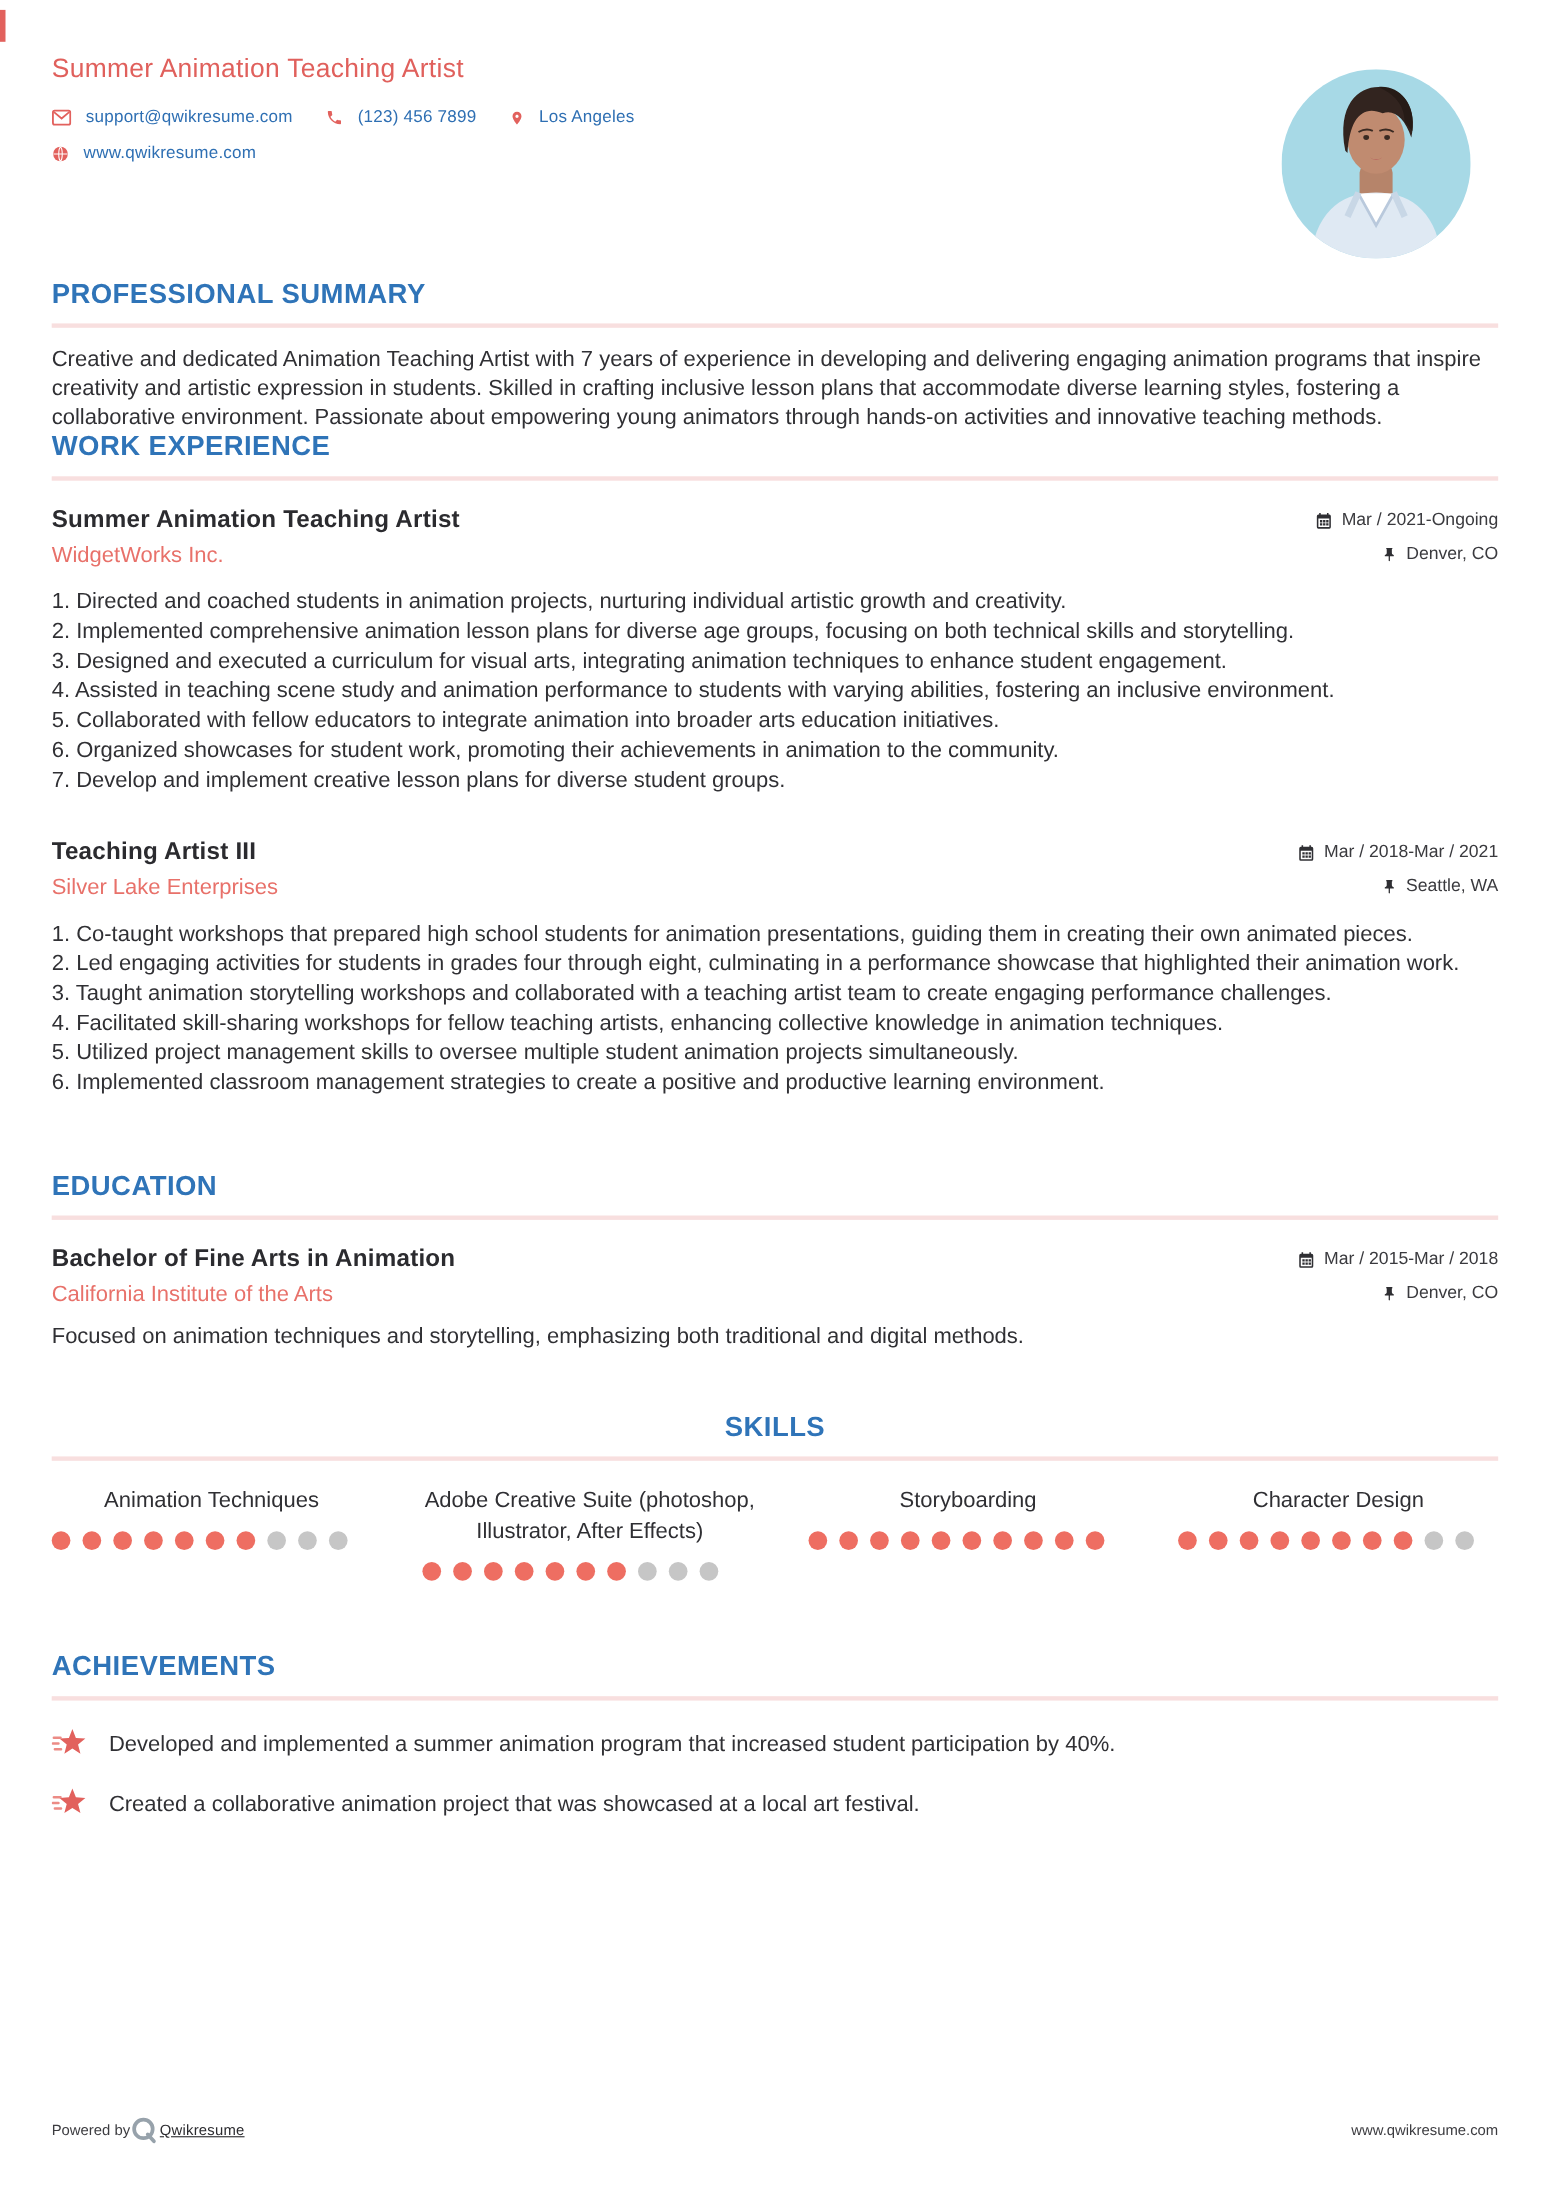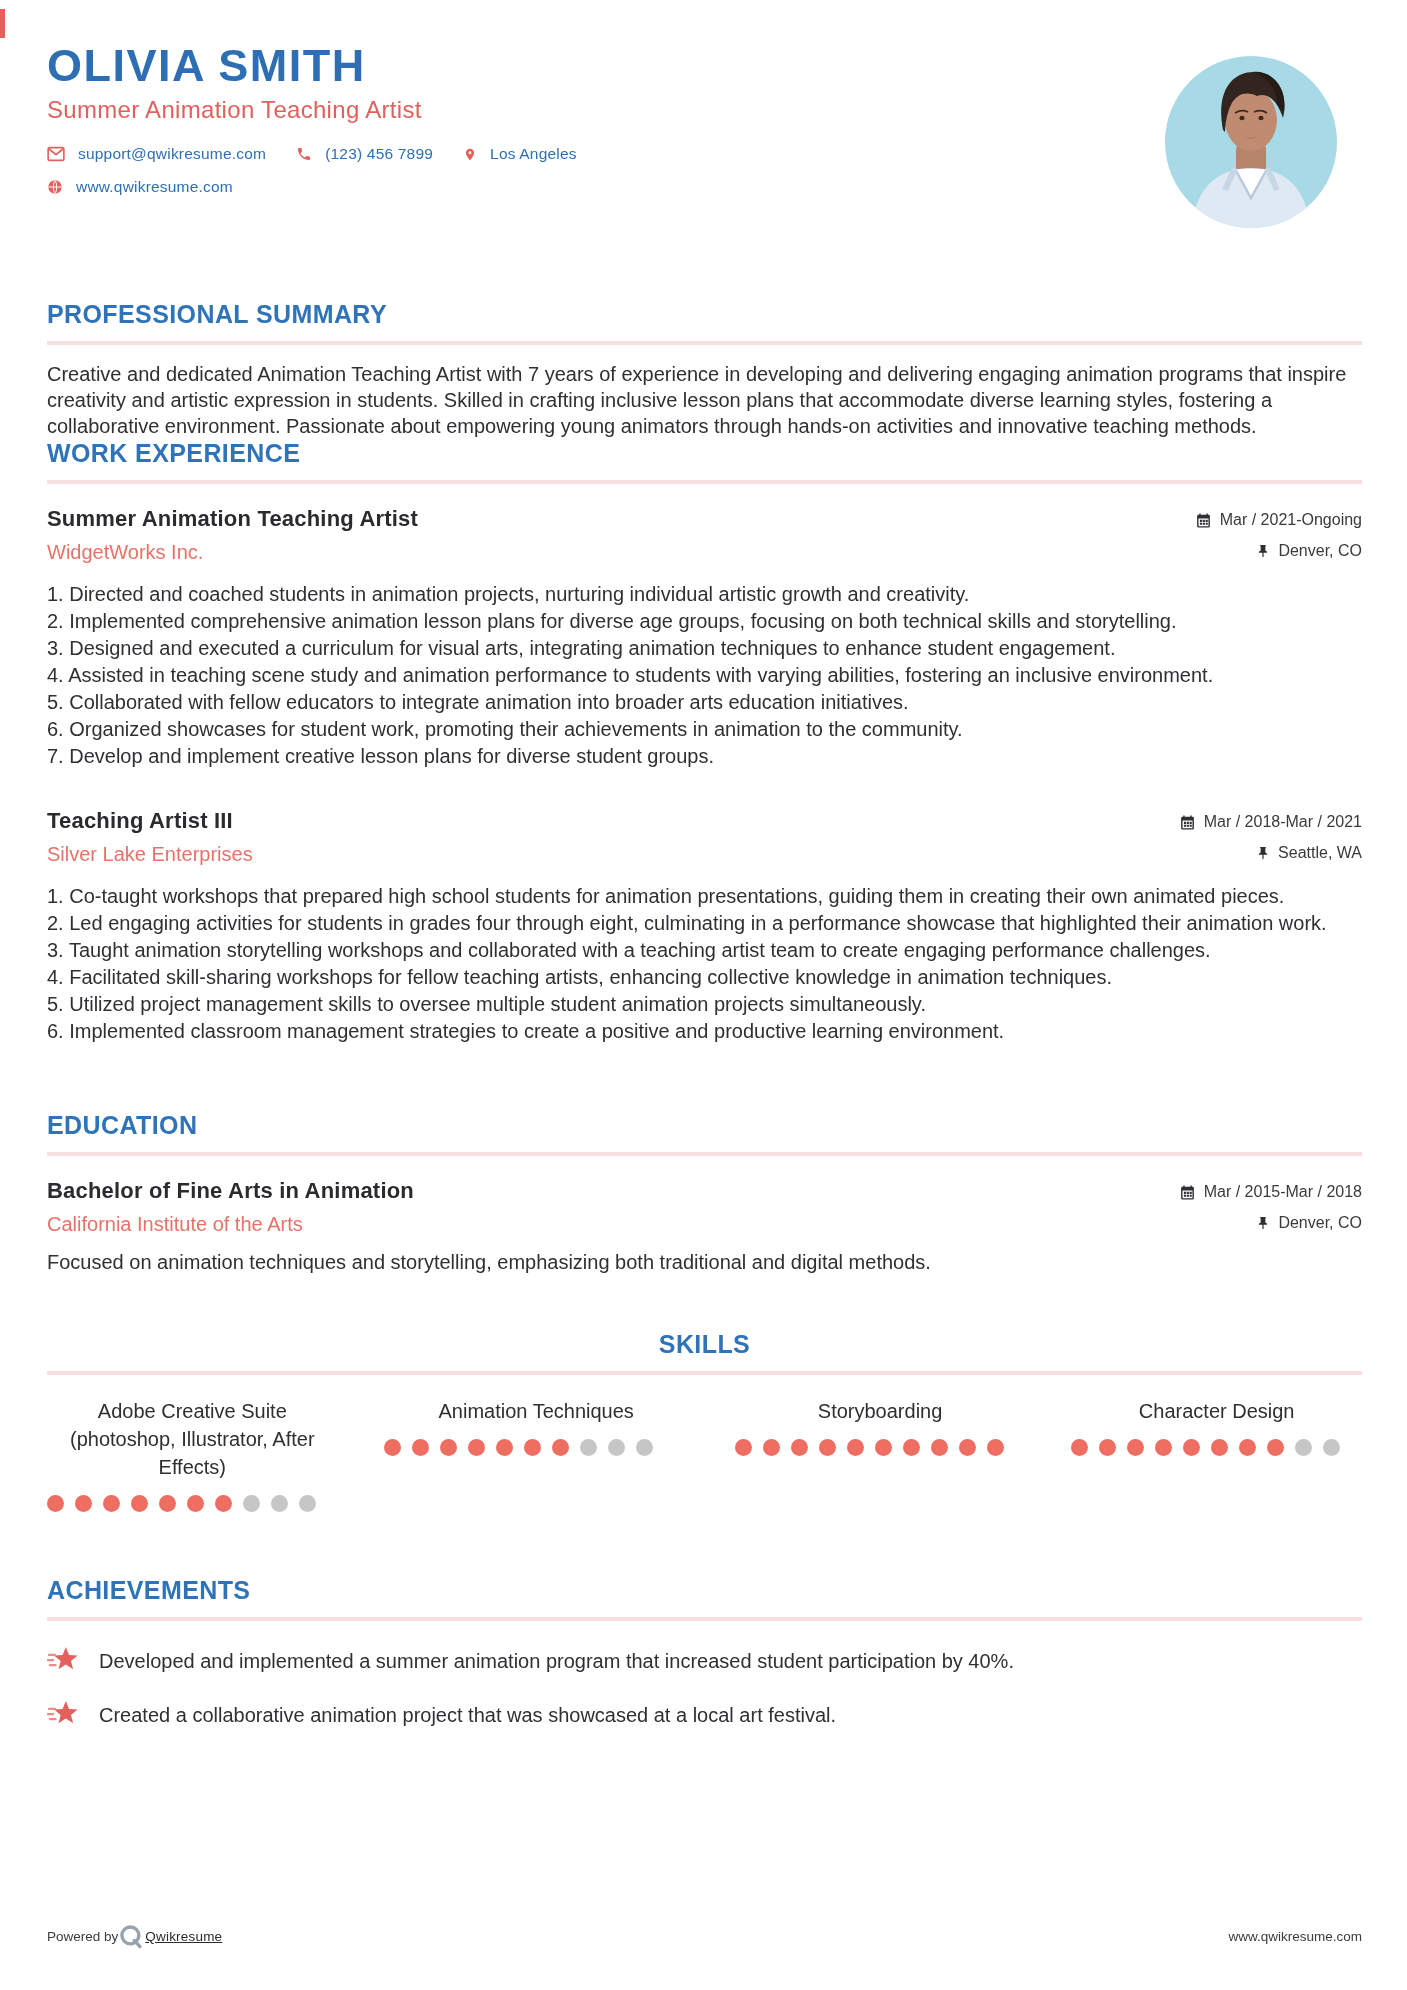--- a/index.html
+++ b/index.html
@@ -66,21 +66,20 @@
   .foot-site { font-size: 13.5px; color: #3c3c40; }
   svg { display: block; }
 </style>
 </head>
 <body>
 
 <div class="page">
   <div class="corner-mark"></div>
 
   <div class="hdr">
-    <h1 class="name">OLIVIA SMITH</h1>
     <div class="ptitle">Summer Animation Teaching Artist</div>
 
     <div class="contact-row">
       <span class="c-item">
         <span>
           <svg width="18" height="16" viewBox="0 0 24 20">
               <rect x="1.5" y="1.5" width="21" height="17" rx="2" fill="none" stroke="#e2615d" stroke-width="2.2"></rect>
               <path d="M2.5 3l9.5 8 9.5-8" fill="none" stroke="#e2615d" stroke-width="2.2"></path>
             </svg>
         </span>
@@ -248,36 +247,36 @@
       </div>
       <p class="edu-desc">Focused on animation techniques and storytelling, emphasizing both traditional and digital methods.</p>
     </div>
   </section>
 
   <section class="skills">
     <h2 class="sec-h">SKILLS</h2>
     <div class="sep"></div>
     <div class="skill-grid">
       <div class="skill">
+        <div class="skill-name">Animation Techniques</div>
+        <div class="dots">
+            <span class="dot filled"></span>
+            <span class="dot filled"></span>
+            <span class="dot filled"></span>
+            <span class="dot filled"></span>
+            <span class="dot filled"></span>
+            <span class="dot filled"></span>
+            <span class="dot filled"></span>
+            <span class="dot"></span>
+            <span class="dot"></span>
+            <span class="dot"></span>
+          </div>
+      </div>
+      <div class="skill">
         <div class="skill-name">Adobe Creative Suite (photoshop, Illustrator, After Effects)</div>
-        <div class="dots">
-            <span class="dot filled"></span>
-            <span class="dot filled"></span>
-            <span class="dot filled"></span>
-            <span class="dot filled"></span>
-            <span class="dot filled"></span>
-            <span class="dot filled"></span>
-            <span class="dot filled"></span>
-            <span class="dot"></span>
-            <span class="dot"></span>
-            <span class="dot"></span>
-          </div>
-      </div>
-      <div class="skill">
-        <div class="skill-name">Animation Techniques</div>
         <div class="dots">
             <span class="dot filled"></span>
             <span class="dot filled"></span>
             <span class="dot filled"></span>
             <span class="dot filled"></span>
             <span class="dot filled"></span>
             <span class="dot filled"></span>
             <span class="dot filled"></span>
             <span class="dot"></span>
             <span class="dot"></span>

